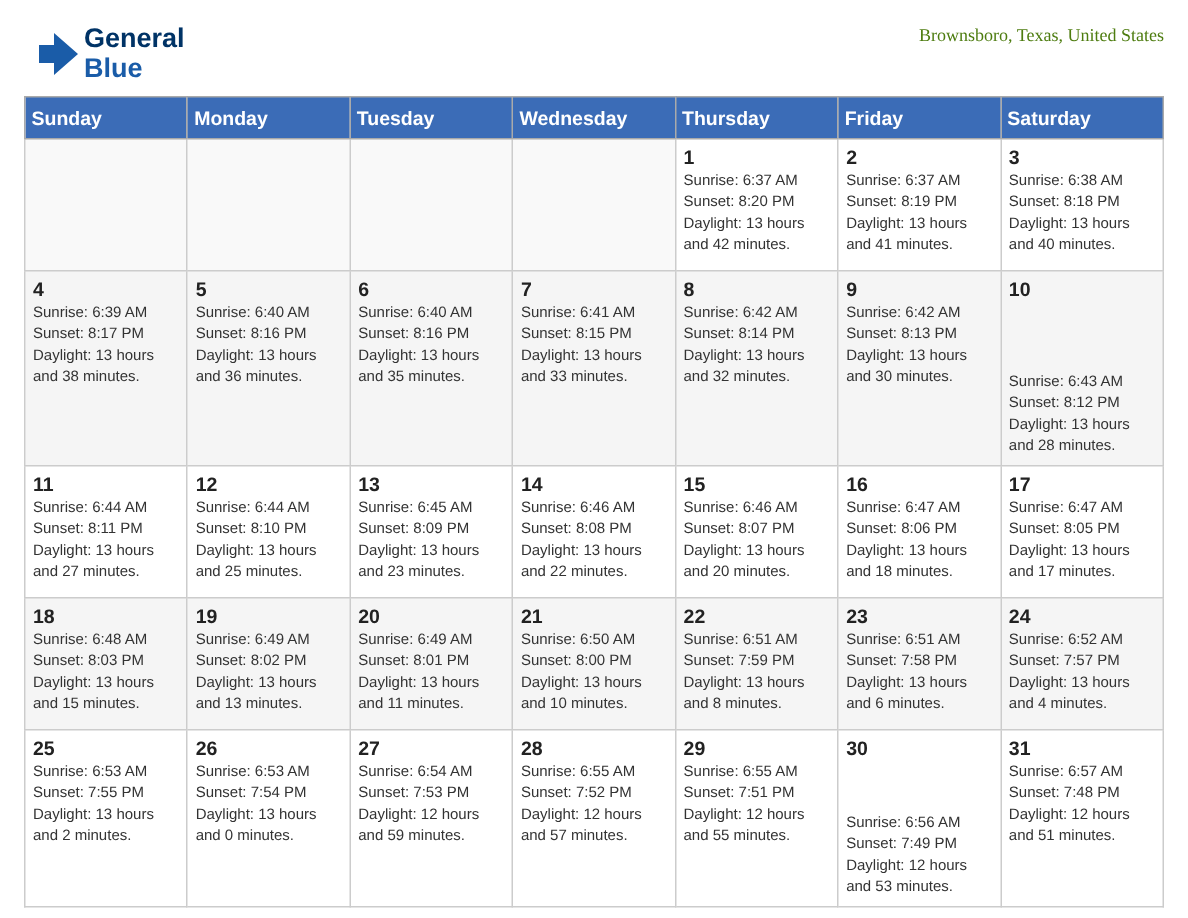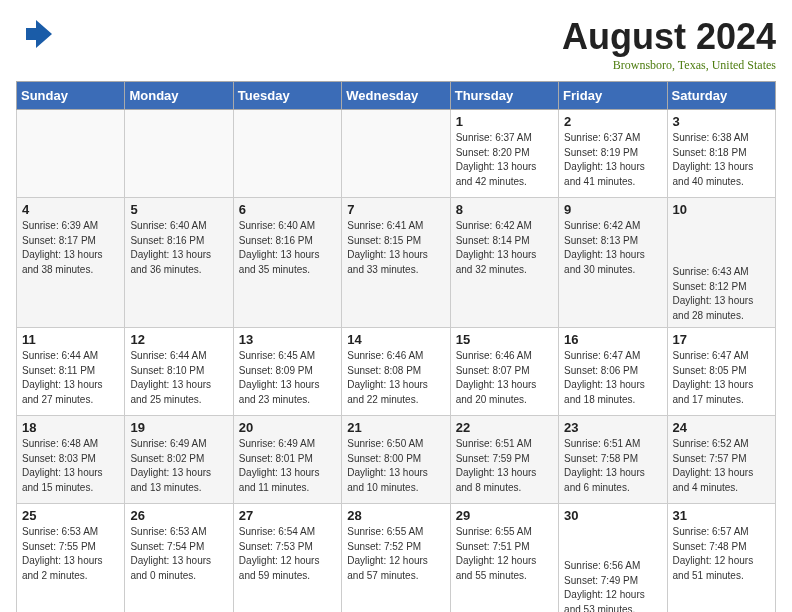--- a/index.html
+++ b/index.html
@@ -93,23 +93,26 @@
 </head>
 <body>
 
 <div class="header">
   <div class="logo">
     <svg class="logo-icon" viewBox="0 0 36 36">
       <rect x="0" y="0" width="36" height="36" fill="white"></rect>
 
       <polygon points="20,4 36,18 20,32 20,24 10,24 10,12 20,12" fill="#1a5ca8"></polygon>
     </svg>
+    <div class="logo-text">
+      <span>General</span>
+      <span style="color:#1a5ca8;">Blue</span>
+    </div>
   </div>
   <div class="title-block">
-    <div class="month-title">August 2024</div>
     <div class="location">Brownsboro, Texas, United States</div>
   </div>
 </div>
 
 <table>
   <thead>
     <tr>
     <th>Sunday</th>
         <th>Monday</th>
         <th>Tuesday</th>

